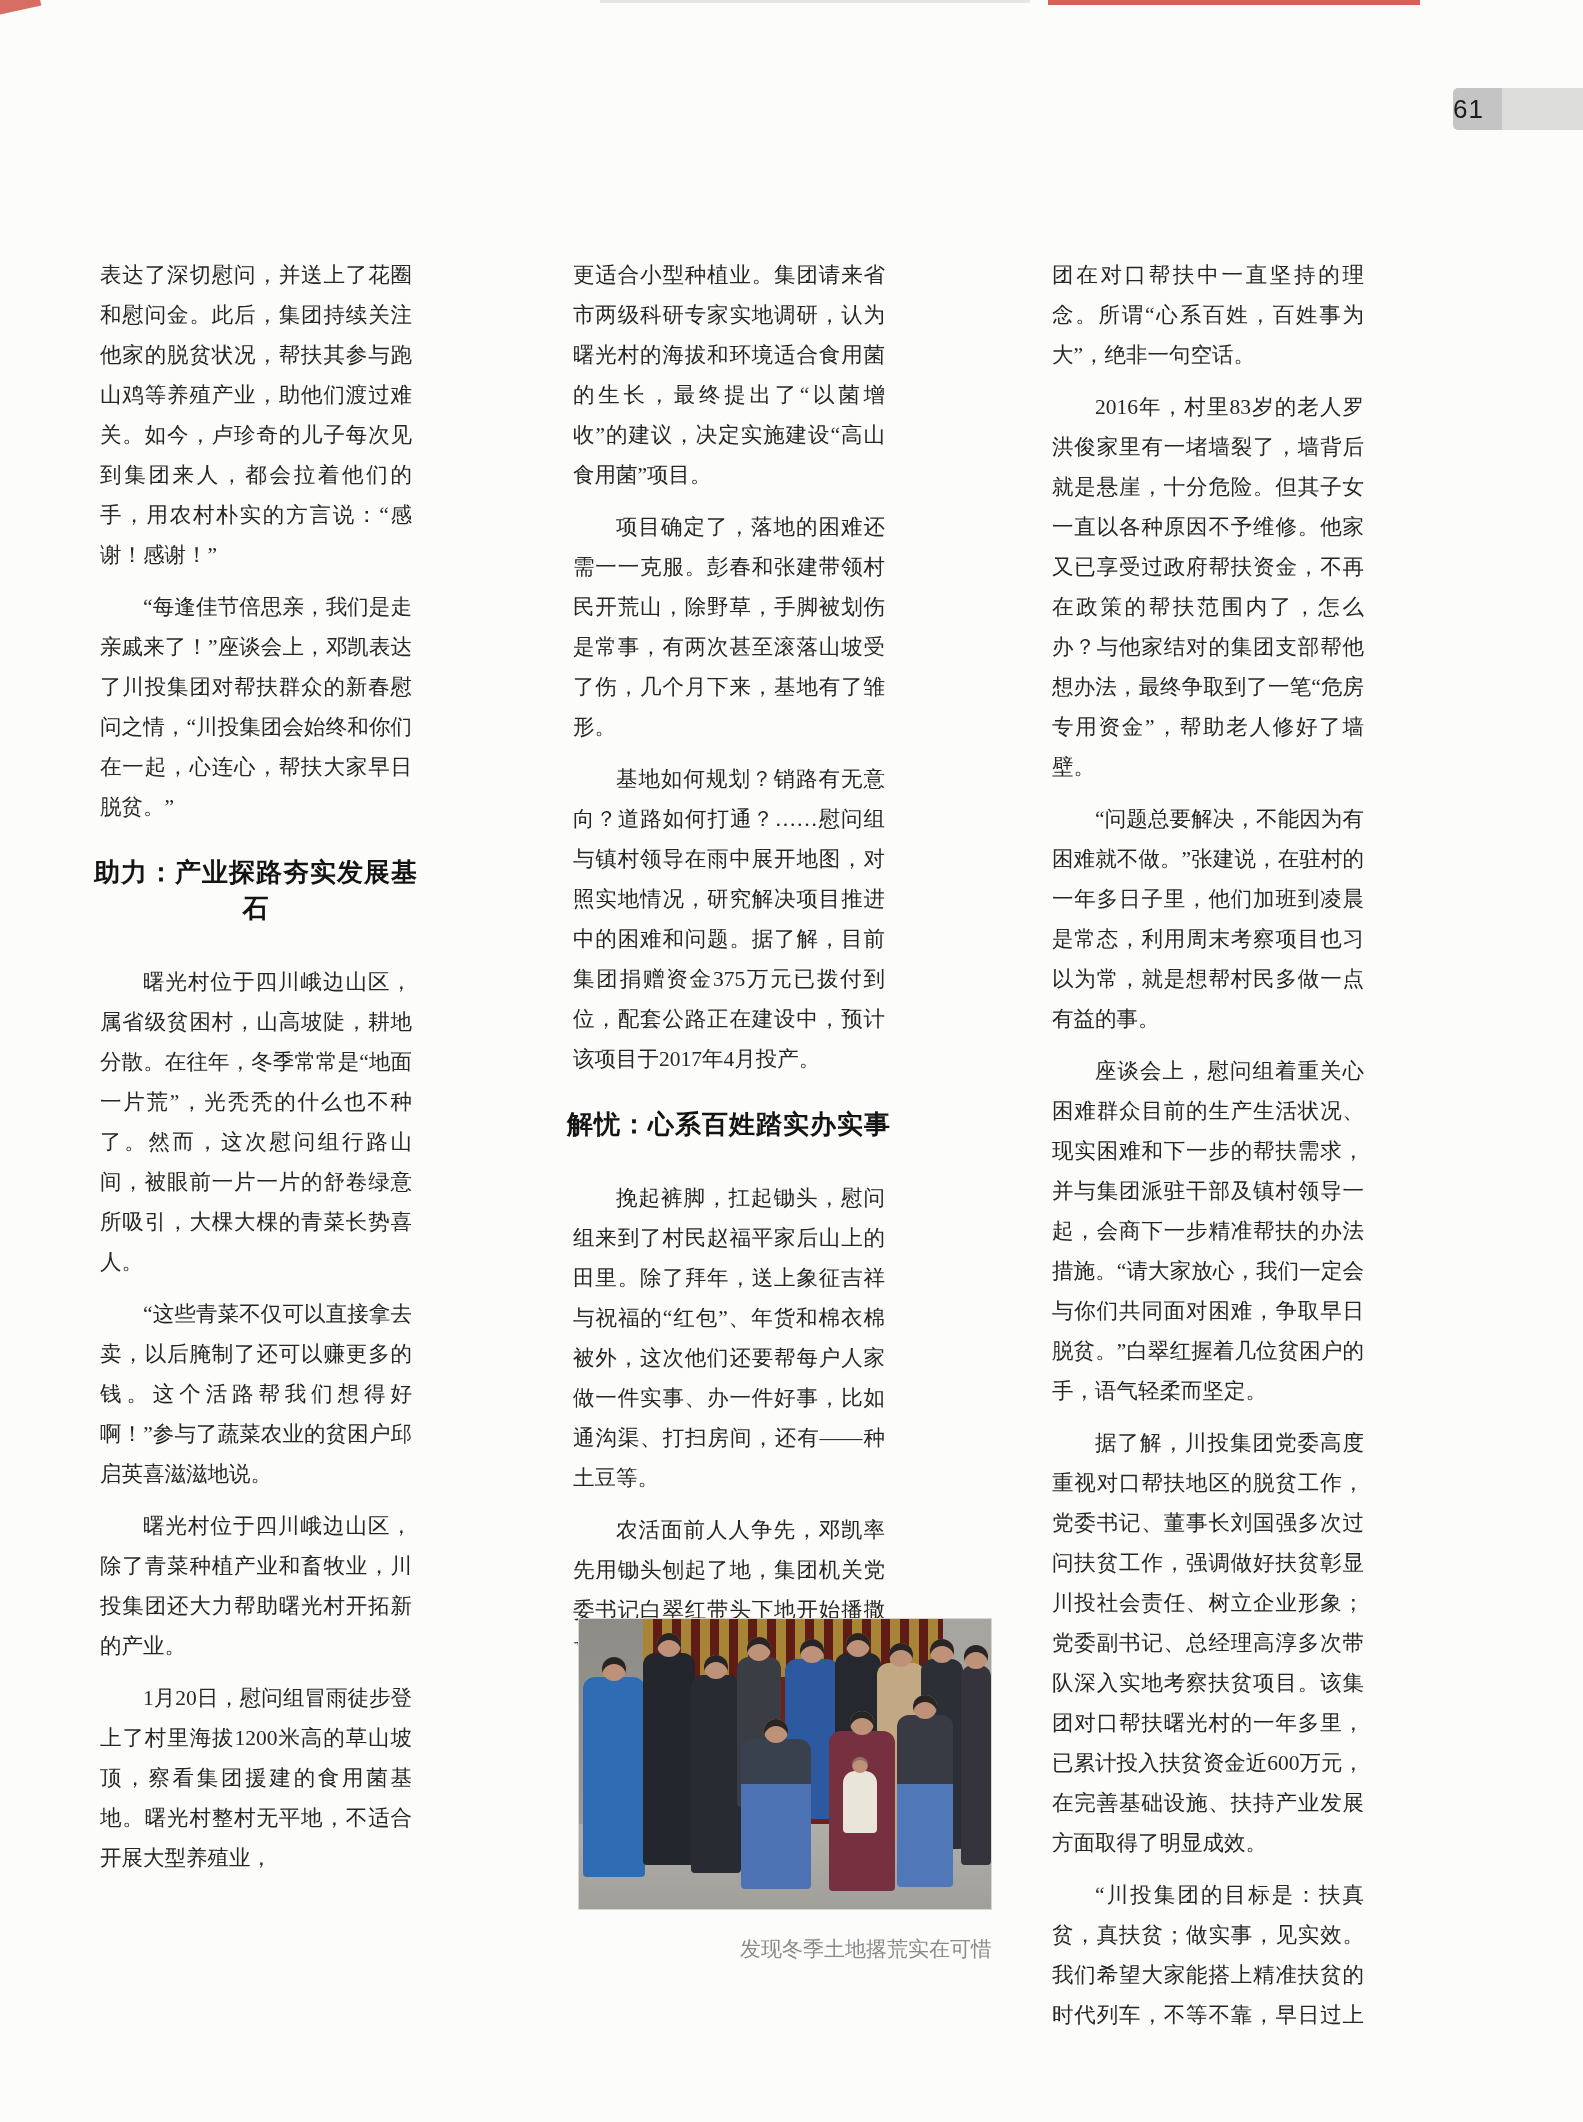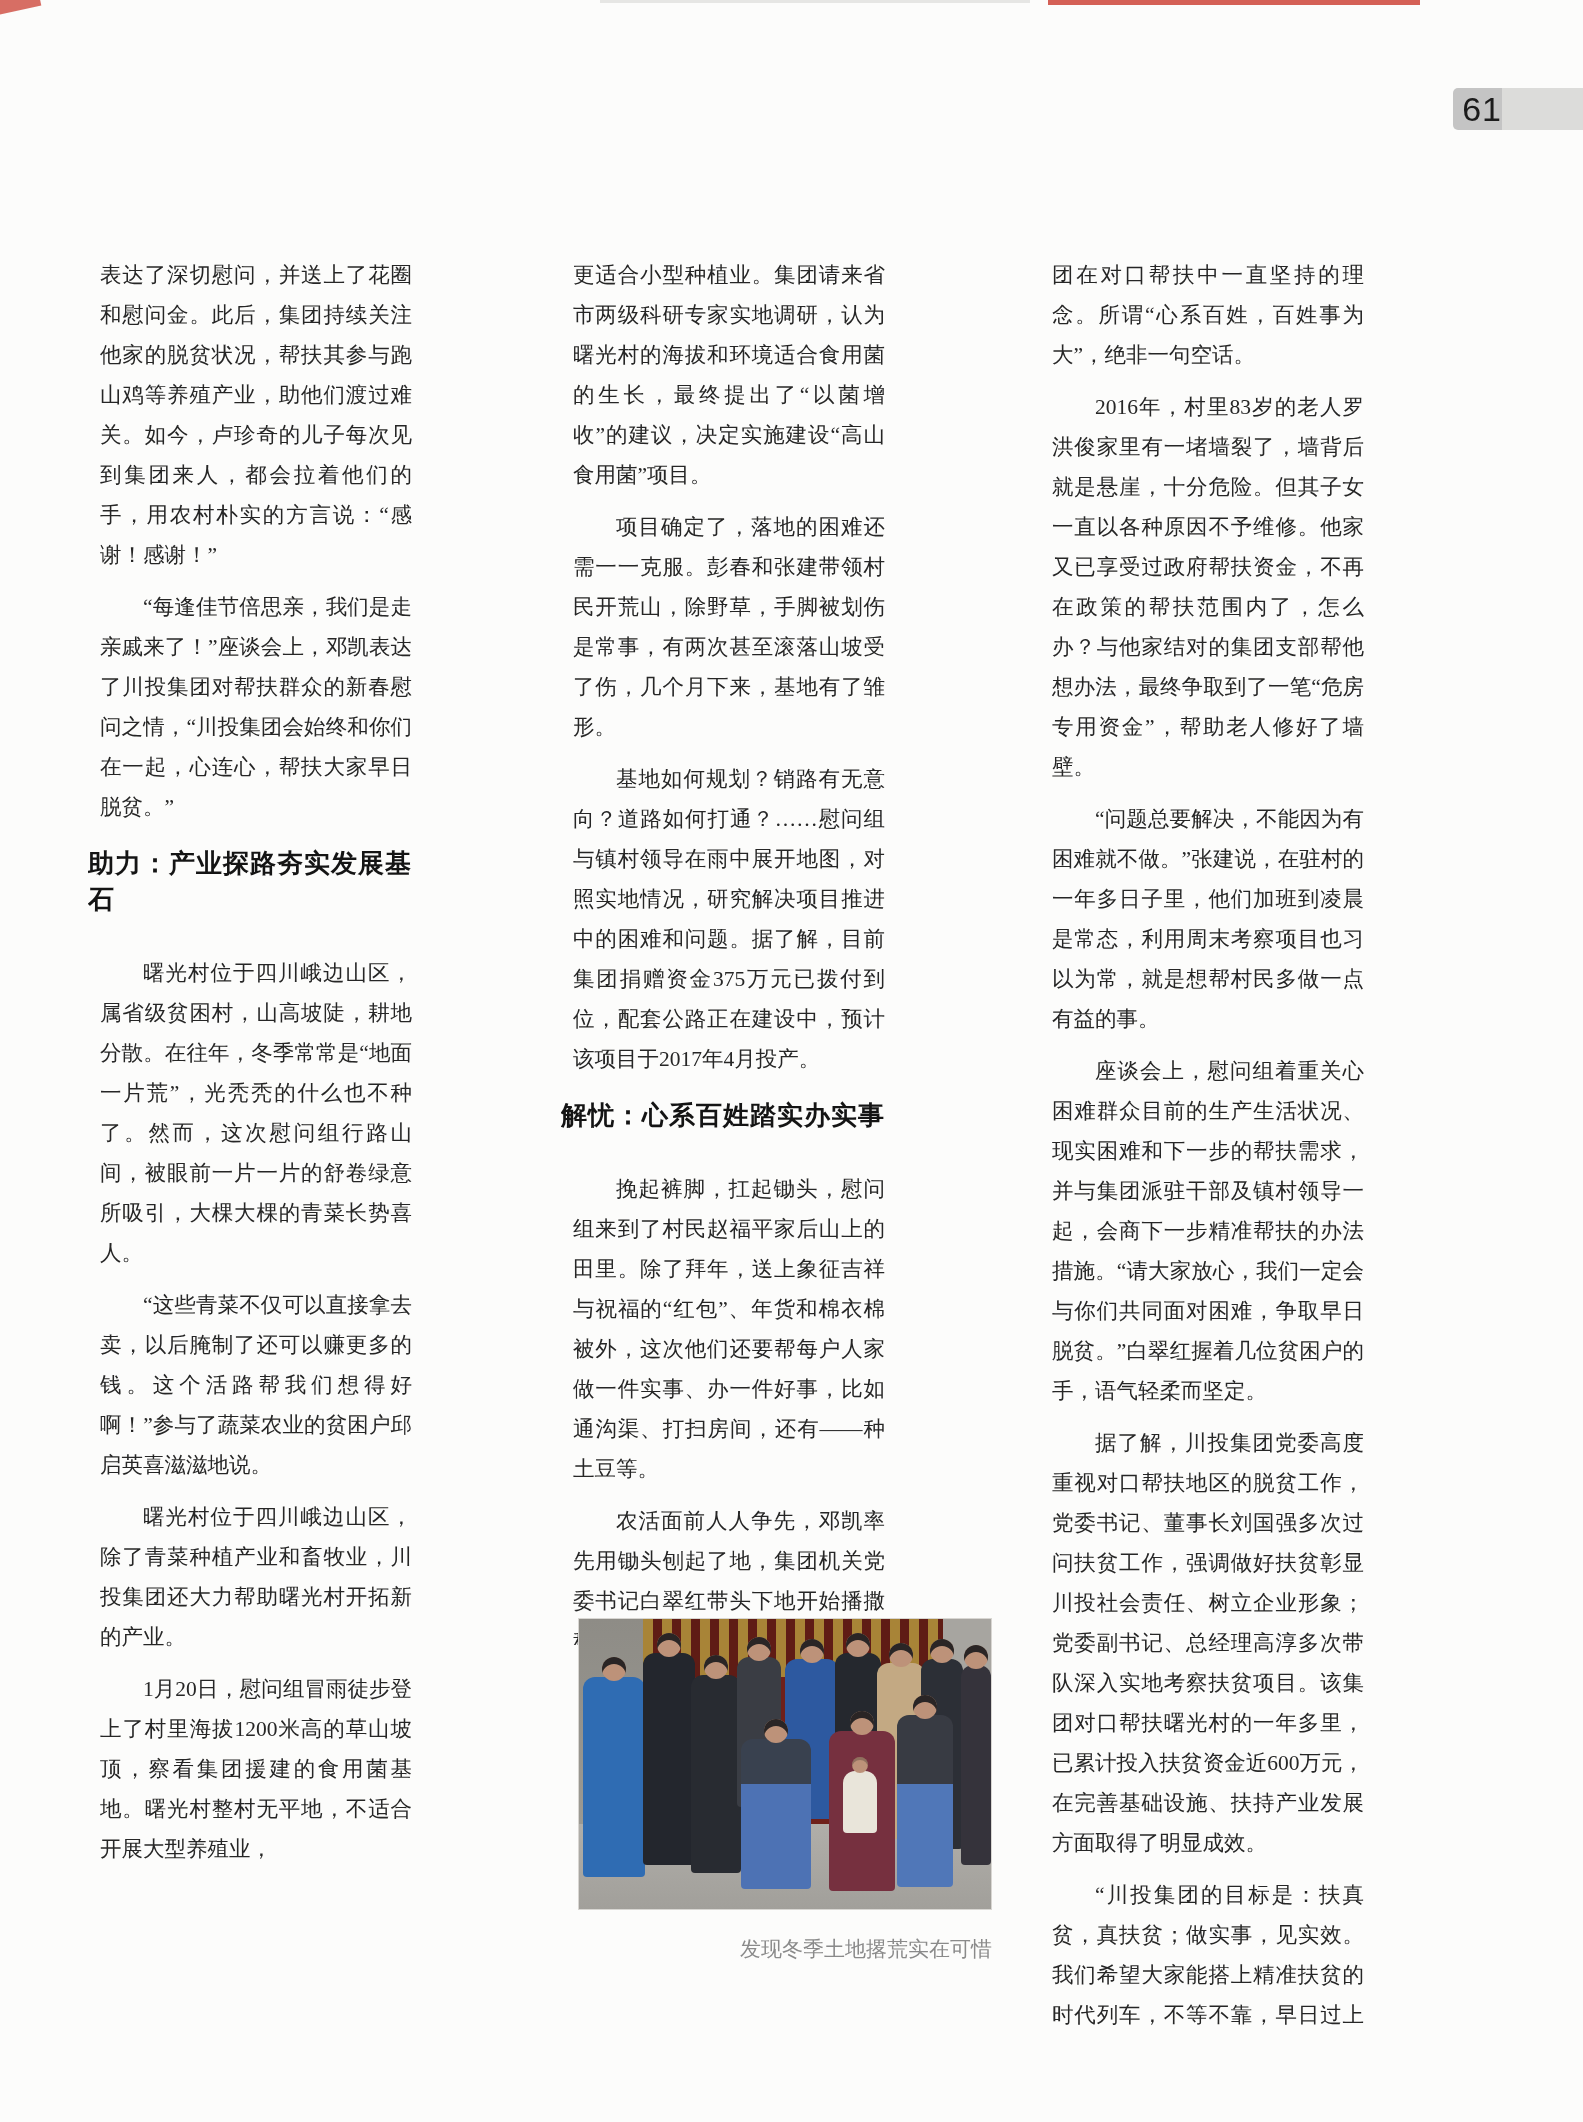--- a/index.html
+++ b/index.html
@@ -12,41 +12,41 @@
     overflow:hidden;
   }
   
   .mark-gray-line{position:absolute;left:600px;top:0;width:430px;height:3px;background:#e6e6e4;}
   .mark-red-line{position:absolute;left:1048px;top:0;width:372px;height:5px;background:#cc4438;opacity:.85;}
   .mark-corner{position:absolute;left:-10px;top:-7px;width:50px;height:18px;background:#cd4a3e;transform:rotate(-12deg);opacity:.8;}
   
   .pagenum-badge{
     position:absolute;left:1453px;top:88px;width:49px;height:42px;
     background:#c4c4c4;border-radius:5px 0 0 5px;
-    display:flex;align-items:center;justify-content:flex-end;
+    display:flex;align-items:center;justify-content:flex-start;
     font-family:"Liberation Sans","DejaVu Sans",sans-serif;
-    font-size:34px;color:#1c1c1c;letter-spacing:1px;
+    font-size:26px;color:#1c1c1c;letter-spacing:1px;
   }
   .pagenum-bar{position:absolute;left:1502px;top:88px;width:81px;height:42px;background:#dcdcda;}
   
   .col{
     position:absolute;top:243px;width:336px;
     font-size:21.5px;line-height:40px;
     text-align:justify;overflow:hidden;
   }
   .col-1{left:88px;height:1755px;}
   .col-2{left:561px;height:1402px;}
   .col-3{left:1040px;height:1800px;}
   .body-para{margin:12px;}
   .body-para.indent{text-indent:2em;}
   .col-heading{
-    margin:18px 0 36px 0;
+    margin:27px 0 36px 0;
     font-family:"Liberation Sans","DejaVu Sans",sans-serif;
     font-weight:bold;font-size:26px;line-height:36px;
-    color:#141414;letter-spacing:1px;text-align:left;
+    color:#141414;letter-spacing:1px;text-align:center;
   }
   
   .photo{
     position:absolute;left:578px;top:1618px;width:414px;height:292px;
     background:#98968f;overflow:hidden;border:1px solid #d8d6d2;box-sizing:border-box;
   }
   .ph-wall-left{position:absolute;left:0;top:0;width:64px;height:205px;background:linear-gradient(#8e8c86,#9b9992);}
   .ph-door{position:absolute;left:64px;top:0;width:300px;height:205px;background:#6f201a;}
   .ph-door-slats{position:absolute;left:0;top:0;width:100%;height:58px;
     background:repeating-linear-gradient(90deg,#a88437 0 10px,#5f1c15 10px 19px);}

